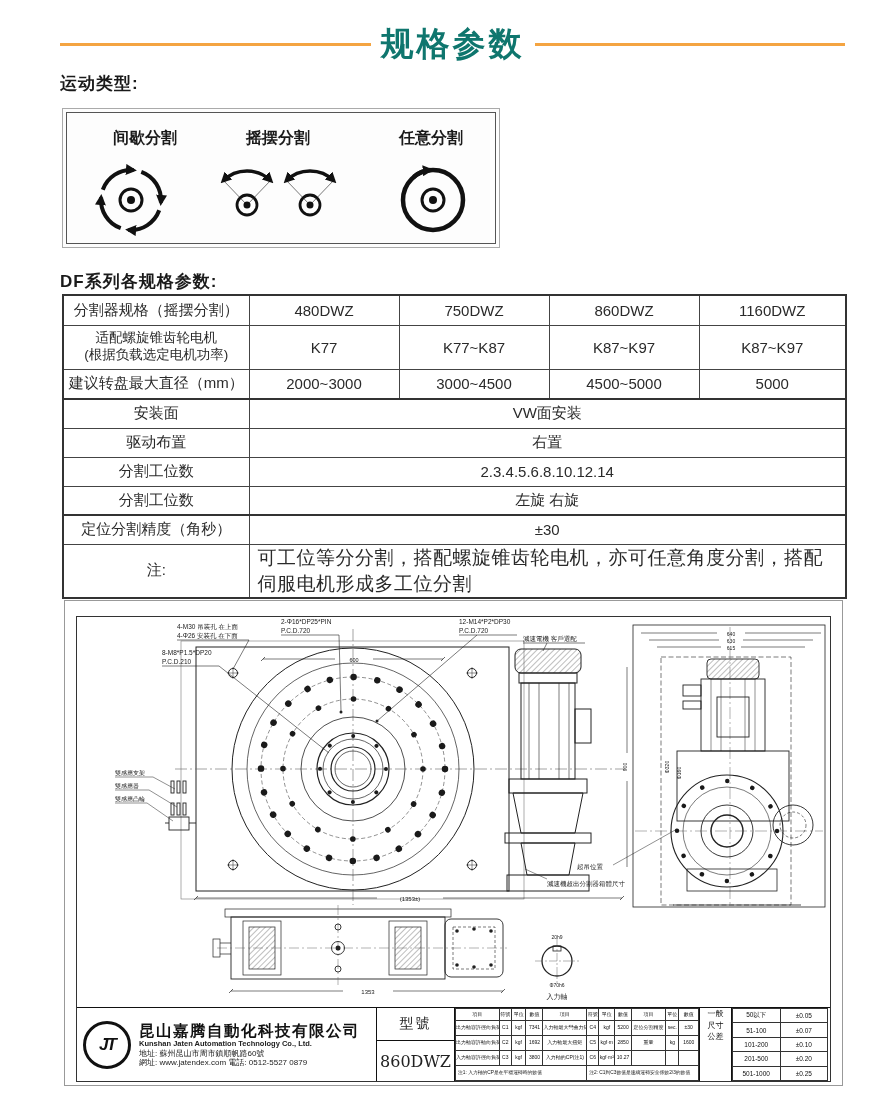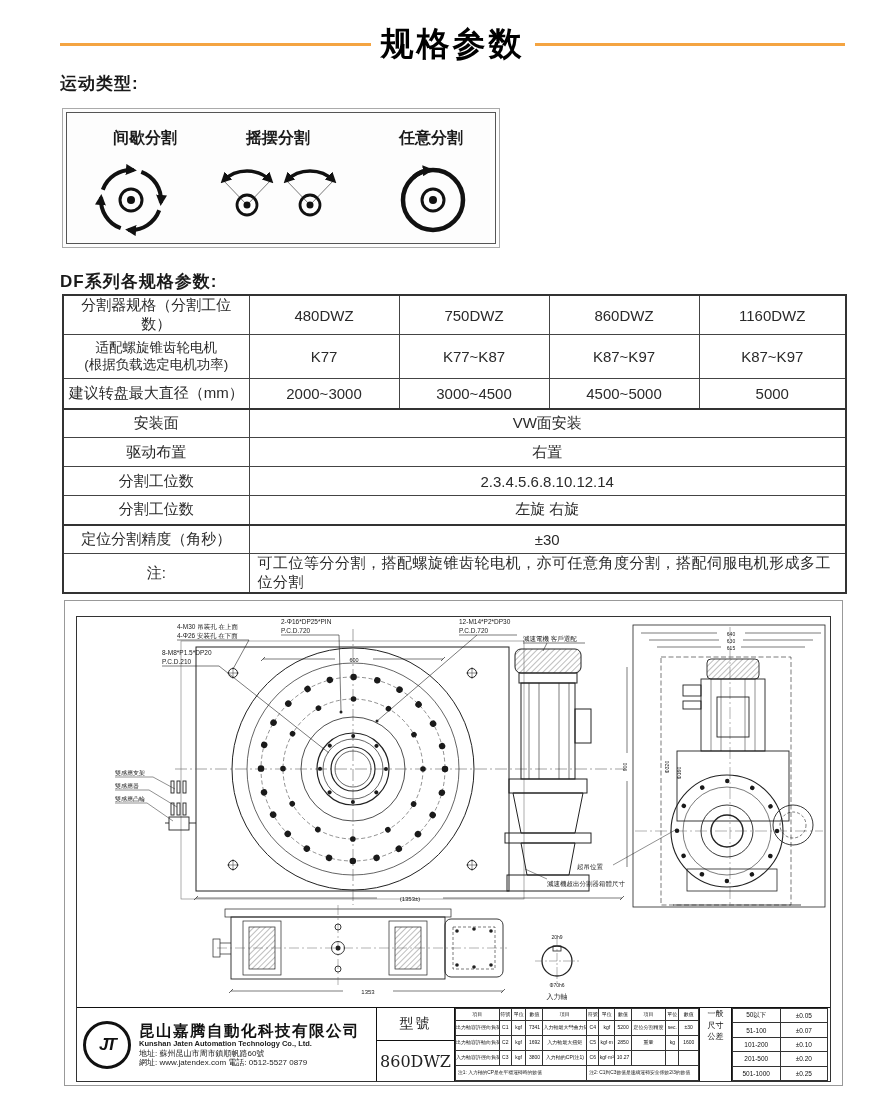--- a/index.html
+++ b/index.html
@@ -2,35 +2,35 @@
 <html><head>
 <meta charset="utf-8">
 <style>
   html,body{margin:0;padding:0;background:#fff;}
   body{width:877px;height:1098px;font-family:"Liberation Sans",sans-serif;color:#222;}
   .page{position:relative;width:877px;height:1098px;background:#fff;overflow:hidden;}
 
   
   .hdr{position:absolute;left:60px;top:22px;width:785px;display:flex;align-items:center;gap:10px;}
   .hdr .rule{height:3px;background:#f4a441;flex:1;}
-  .hdr .title{font-size:33px;font-weight:700;color:#000000;letter-spacing:3px;white-space:nowrap;}
+  .hdr .title{font-size:33px;font-weight:700;color:#0f766e;letter-spacing:3px;white-space:nowrap;}
 
   .sec-h{position:absolute;font-size:17px;font-weight:600;color:#1a1a1a;letter-spacing:1px;}
 
   
   .motion-box{position:absolute;left:62px;top:108px;width:438px;height:140px;border:1px solid #aaa;background:#fdfdfd;box-sizing:border-box;}
   .motion-inner{position:absolute;left:3px;top:3px;right:3px;bottom:3px;border:1.5px solid #555;}
   .motion-inner svg{display:block;}
 
   
   table.spec{position:absolute;left:62px;top:294px;width:783px;border-collapse:collapse;table-layout:fixed;}
   table.spec td{border:1px solid #444;text-align:center;vertical-align:middle;font-size:15px;color:#2a2a2a;padding:0 4px;box-sizing:border-box;}
   table.spec{border:2px solid #333;}
   table.spec .small{font-size:13.5px;line-height:1.25;text-align:center;}
-  table.spec .note-val{font-size:15px;letter-spacing:.5px;font-family:Liberation Serif, serif;}
+  table.spec .note-val{font-size:19px;letter-spacing:.5px;font-family:Liberation Serif, serif;}
   table.spec tr.hthick td{border-top:2px solid #333;}
 
   
   .draw-outer{position:absolute;left:64px;top:600px;width:779px;height:486px;border:1px solid #999;background:#fff;box-sizing:border-box;}
   .sheet{position:absolute;left:11px;top:15px;width:755px;height:466px;border:1px solid #333;box-sizing:border-box;}
   .sheet svg.cad{position:absolute;left:0;top:0;}
 
   
   .tb{position:absolute;left:0;right:0;bottom:0;height:74px;border-top:1.5px solid #111;display:flex;box-sizing:border-box;background:#fff;}
   .tb .cell{box-sizing:border-box;border-right:1.5px solid #111;height:100%;}
@@ -122,21 +122,21 @@
   <table class="spec">
     <colgroup>
         <col style="width:186px">
         <col style="width:150px">
         <col style="width:150px">
         <col style="width:150px">
         <col style="width:147px">
       </colgroup>
     <tbody>
         <tr style="height:30px">
-      <td>分割器规格（分割工位数）</td>
+      <td>分割器规格（摇摆分割）</td>
       <td>480DWZ</td>
       <td>750DWZ</td>
       <td>860DWZ</td>
       <td>1160DWZ</td>
     </tr>
     <tr style="height:44px">
       <td>
         <div class="small">适配螺旋锥齿轮电机</div>
         <div class="small">(根据负载选定电机功率)</div>
       </td>

